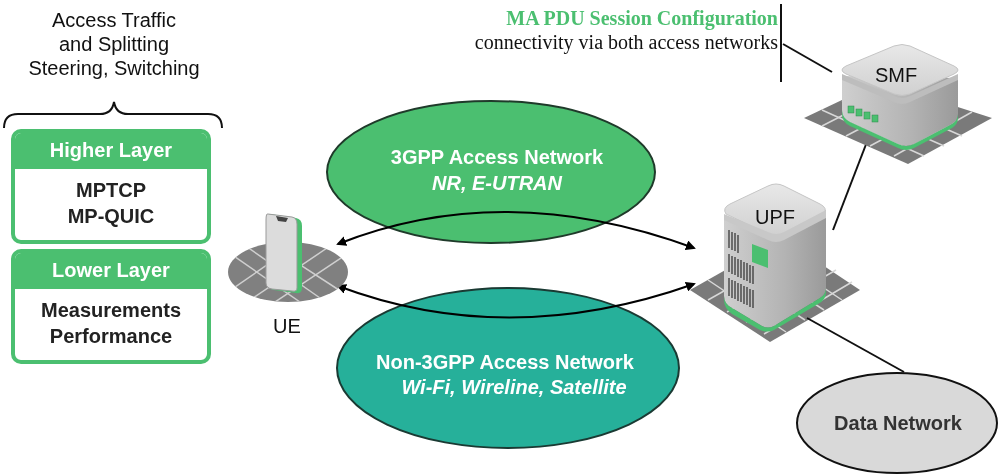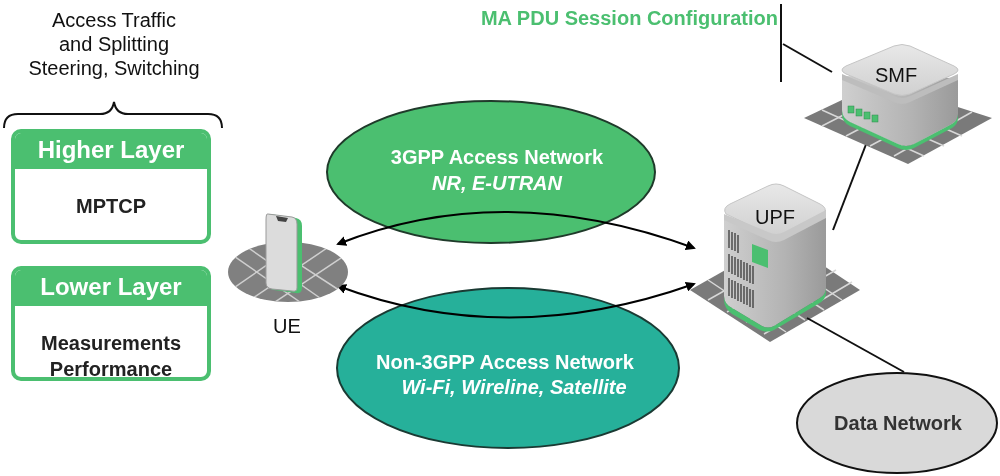--- a/index.html
+++ b/index.html
@@ -1,50 +1,52 @@
 <!DOCTYPE html>
 <html><head>
   <meta charset="utf-8">
   <style>
     html, body { margin: 0; padding: 0; background: #ffffff; }
     body { width: 1000px; height: 476px; position: relative; overflow: hidden; font-family: "Liberation Sans", sans-serif; }
     svg#diagram { position: absolute; left: 0; top: 0; width: 1000px; height: 476px; }
     .txt { font-family: "Liberation Sans", sans-serif; }
     .layer-box { position: absolute; border: 4px solid #4bbf70; border-radius: 10px; background: #fff; box-sizing: border-box; overflow: hidden; }
-    .layer-head { background: #4bbf70; color: #fff; font-weight: bold; font-size: 24px; text-align: center; height: 36px; line-height: 34px; }
-    .layer-body { color: #222; font-weight: bold; font-size: 20px; text-align: center; line-height: 26px; padding-top: 24px; }
+    .layer-head { background: #4bbf70; color: #fff; font-weight: bold; font-size: 20px; text-align: center; height: 36px; line-height: 34px; }
+    .layer-body { color: #222; font-weight: bold; font-size: 20px; text-align: center; line-height: 26px; padding-top: 8px; }
     .annot { position: absolute; text-align: center; font-size: 20px; line-height: 24px; color: #111; }
-    .cfg { position: absolute; right: 222px; top: 6px; text-align: right; font-size: 20px; line-height: 24px; color: #111; }
+    .cfg { position: absolute; right: 222px; top: 6px; text-align: right; font-size: 20px; line-height: 24px; color: #111; font-family: Liberation Serif, serif; }
     .cfg .title { color: #4bbf70; font-weight: bold; }
   </style>
 </head>
 <body>
 
 <div class="annot" style="left:14px; top:8px; width:200px;">
   <div>Access Traffic</div>
   <div>and Splitting</div>
   <div>Steering, Switching</div>
 </div>
 
 <div class="layer-box" style="left:11px; top:129px; width:200px; height:115px;">
   <div class="layer-head">Higher Layer</div>
   <div class="layer-body">
     <div>MPTCP</div>
+    <div>MP-QUIC</div>
   </div>
 </div>
-<div class="layer-box" style="left:11px; top:266px; width:200px; height:115px;">
+<div class="layer-box" style="left:11px; top:249px; width:200px; height:115px;">
   <div class="layer-head">Lower Layer</div>
   <div class="layer-body">
     <div>Measurements</div>
     <div>Performance</div>
   </div>
 </div>
 
 <div class="cfg">
   <div class="title">MA PDU Session Configuration</div>
+  <div>connectivity via both access networks</div>
 </div>
 
 <svg id="diagram" viewBox="0 0 1000 476" xmlns="http://www.w3.org/2000/svg">
   <defs>
     <marker id="arrowhead" viewBox="0 0 10 10" refX="8" refY="5" markerWidth="5" markerHeight="5" orient="auto-start-reverse">
       <path d="M0,0 L10,5 L0,10 z" fill="#000"></path>
     </marker>
     <linearGradient id="boxSide" x1="0" x2="1" y1="0" y2="0">
       <stop offset="0" stop-color="#cfcfcf"></stop>
       <stop offset="0.6" stop-color="#b3b3b3"></stop>

